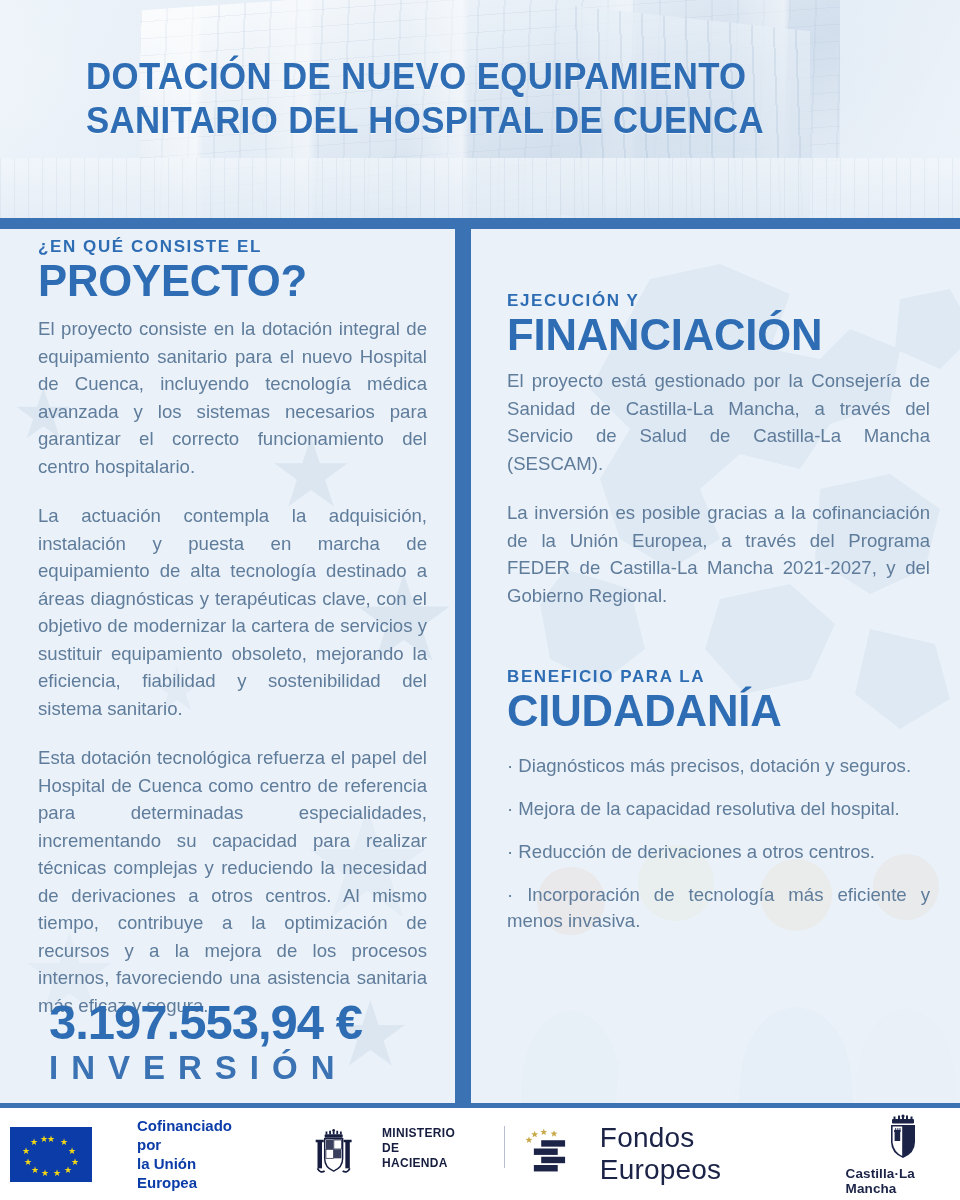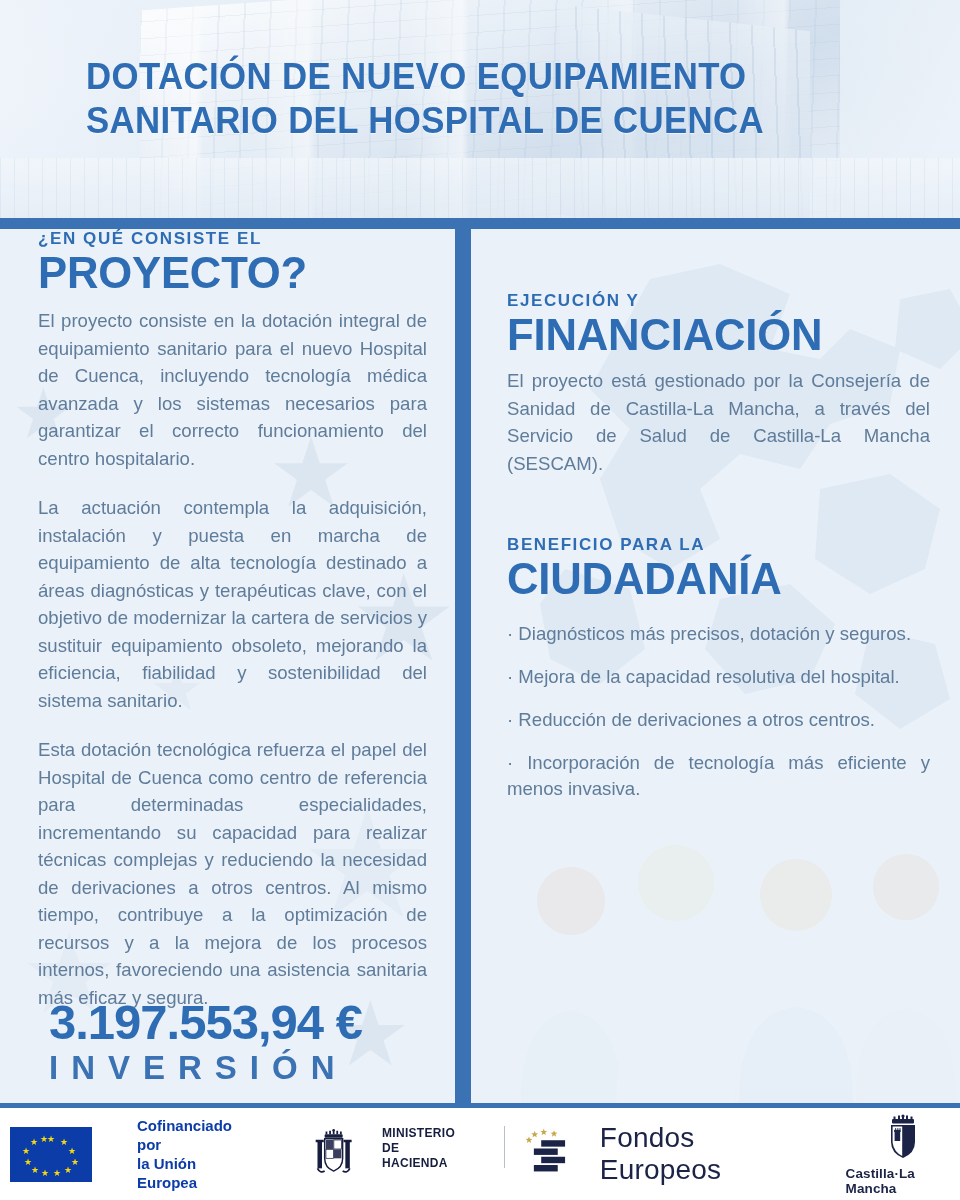--- a/index.html
+++ b/index.html
@@ -100,21 +100,21 @@
   .bigheading {
     color:#2E6DB4; font-weight:bold; font-size:45px; line-height:48px;
     letter-spacing:-.2px; transform:scaleX(.97); transform-origin:left center;
   }
   p.body {
     color:#5F7C9B; font-size:18.6px; line-height:27.5px;
     text-align:justify; font-family:"Liberation Sans", sans-serif;
   }
   p.body + p.body { margin-top:22px; }
 
-  .left-pad { padding:0 28px 0 38px; }
+  .left-pad { padding:8px 28px 0 38px; }
   .right-pad { padding:62px 30px 0 36px; }
 
   .amount {
     color:#2E6DB4; font-weight:bold; font-size:49px; line-height:54px;
     letter-spacing:-1px;
   }
   .amount-label {
     color:#3A72B3; font-weight:bold; font-size:33px; line-height:38px;
     letter-spacing:13px;
   }
@@ -220,20 +220,21 @@
           <path d="M238 260 q0-90 57-96 q57 6 57 96 Z" fill="#dce7f3"></path>
           <circle cx="405" cy="44" r="33" fill="#e2d6cd"></circle>
           <path d="M355 260 q0-88 50-94 q50 6 50 94 Z" fill="#e4ecf5"></path>
         </g>
       </svg>
 
       <div class="col-inner right-pad">
         <div class="kicker">EJECUCIÓN Y</div>
         <div class="bigheading">FINANCIACIÓN</div>
         <p class="body" style="margin-top:8px;">El proyecto está gestionado por la Consejería de Sanidad de Castilla-La Mancha, a través del Servicio de Salud de Castilla-La Mancha (SESCAM).</p>
+        <p class="body">La inversión es posible gracias a la cofinanciación de la Unión Europea, a través del Programa FEDER de Castilla-La Mancha 2021-2027, y del Gobierno Regional.</p>
 
         <div class="benefit-head">
           <div class="kicker">BENEFICIO PARA LA</div>
           <div class="bigheading">CIUDADANÍA</div>
         </div>
 
         <div class="bullets">
           <p>· Diagnósticos más precisos, dotación y seguros.</p>
           <p>· Mejora de la capacidad resolutiva del hospital.</p>
           <p>· Reducción de derivaciones a otros centros.</p>

